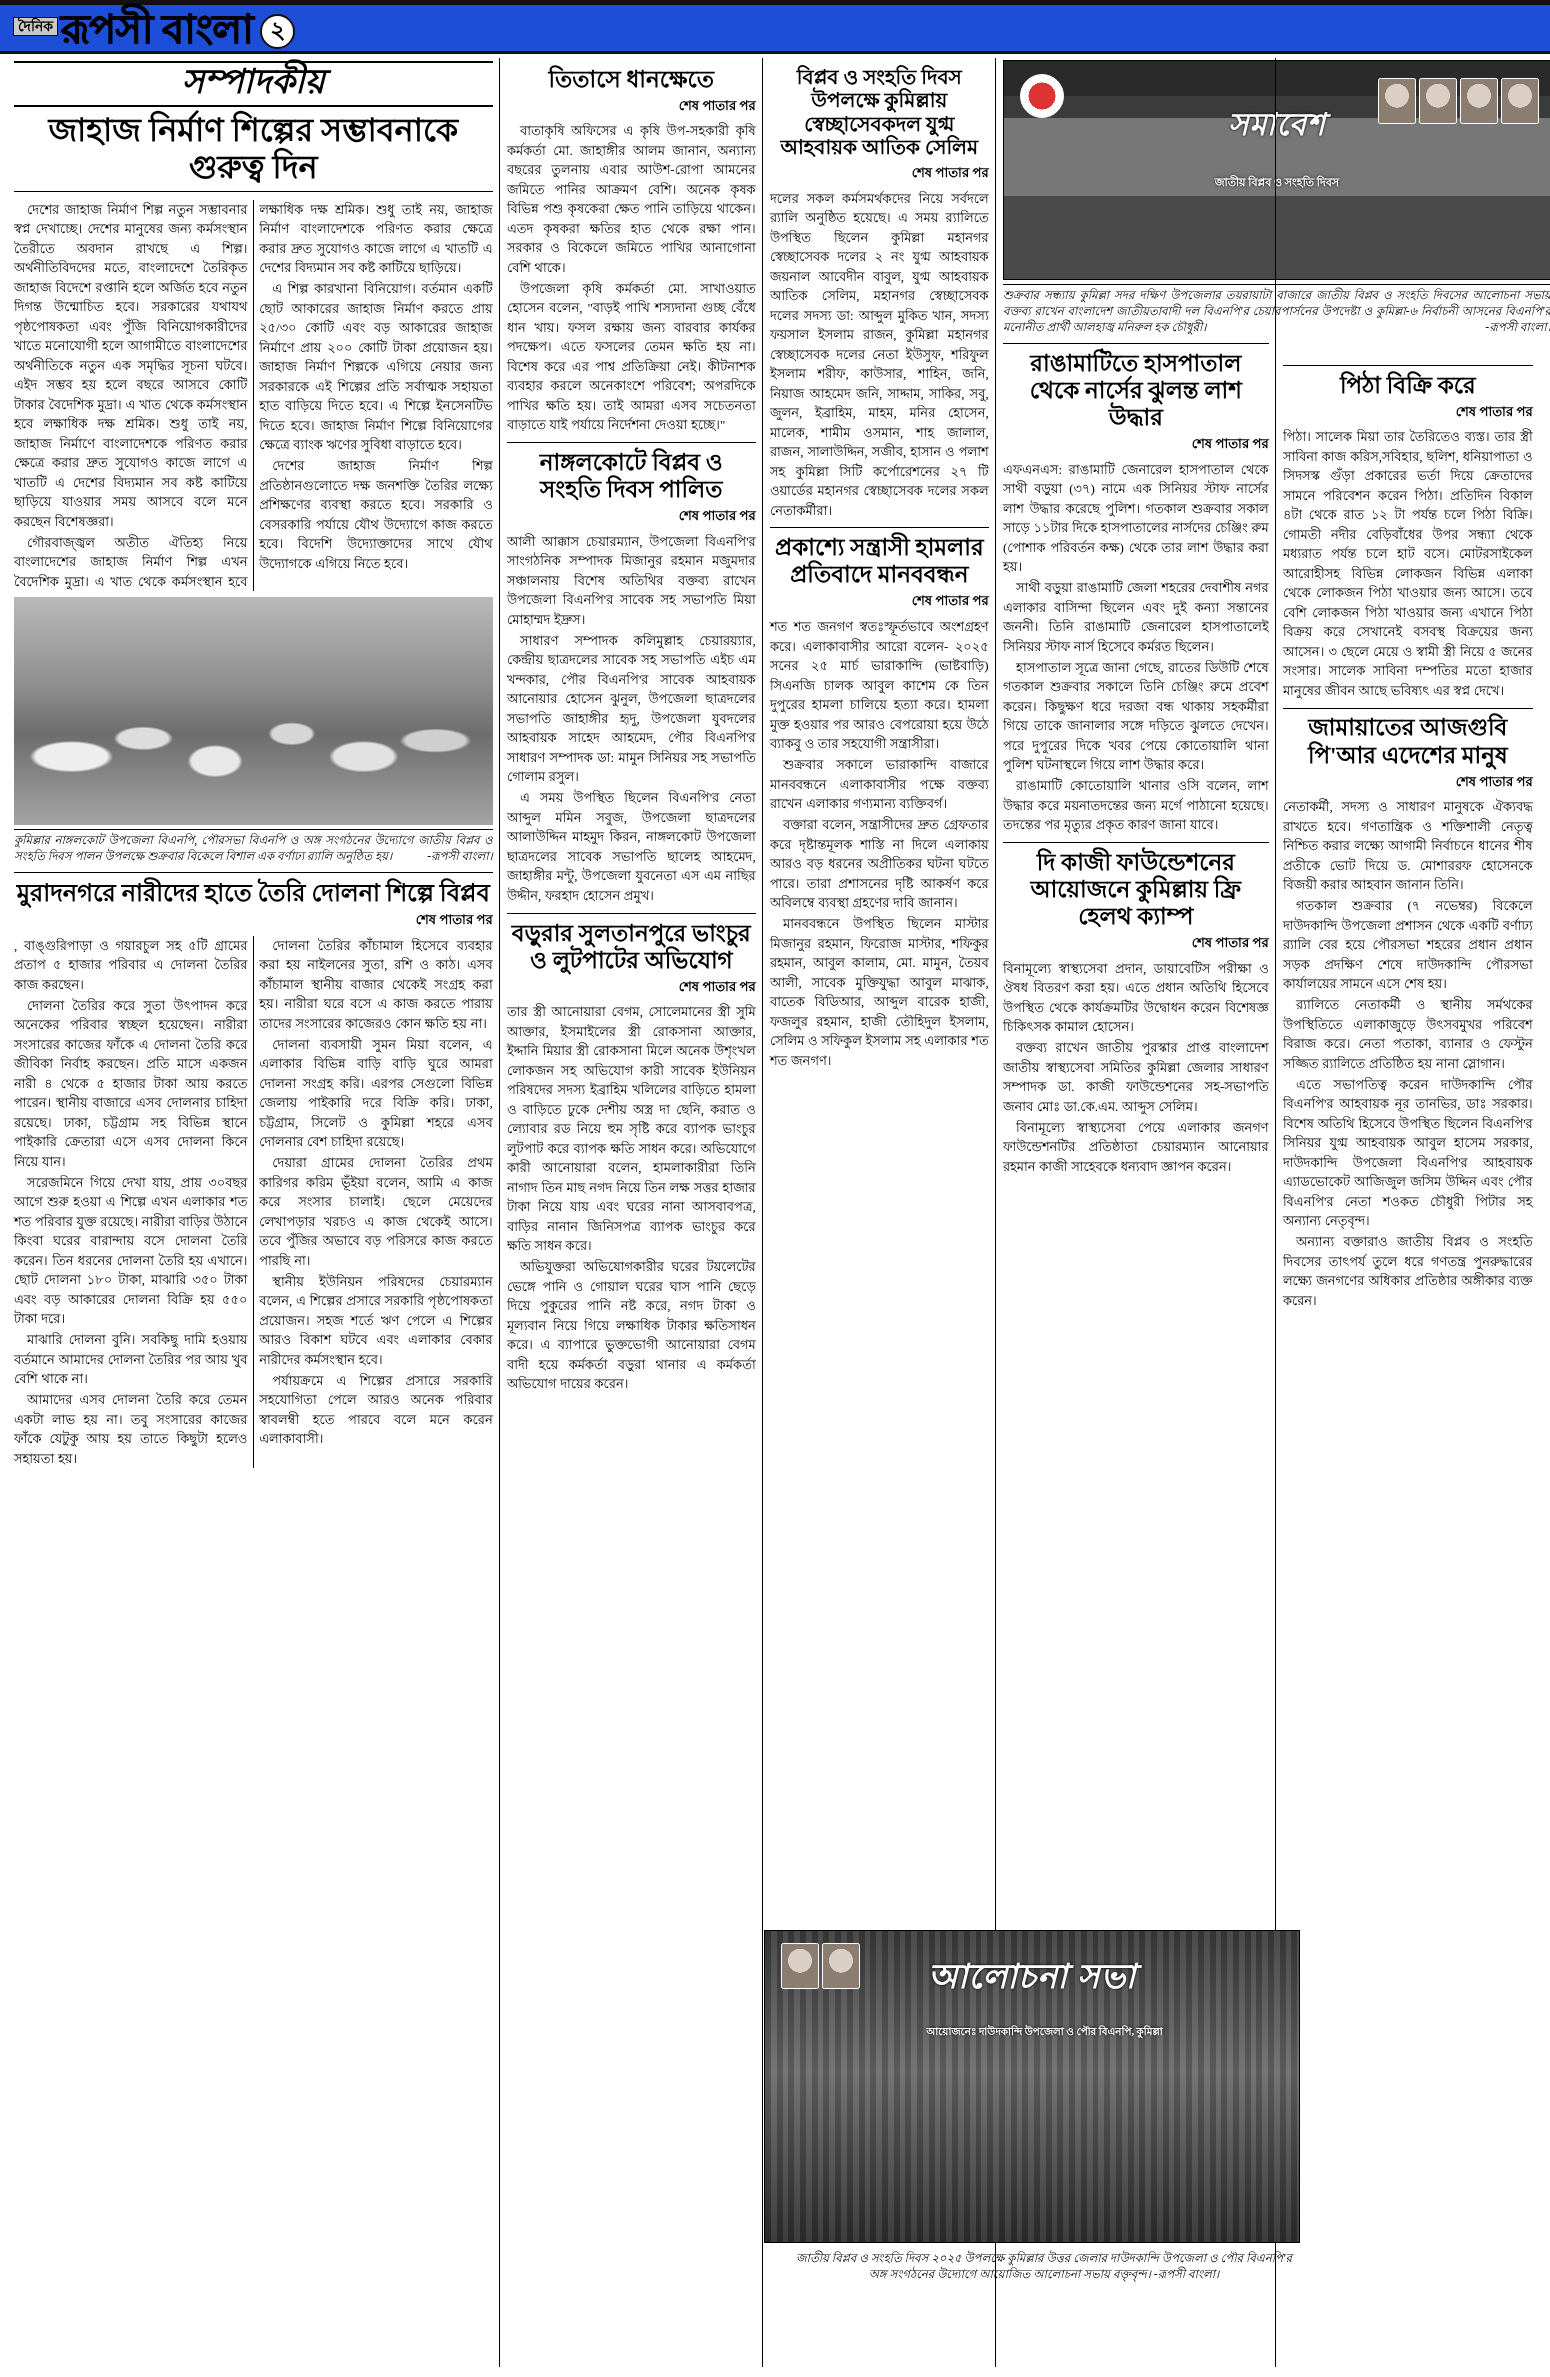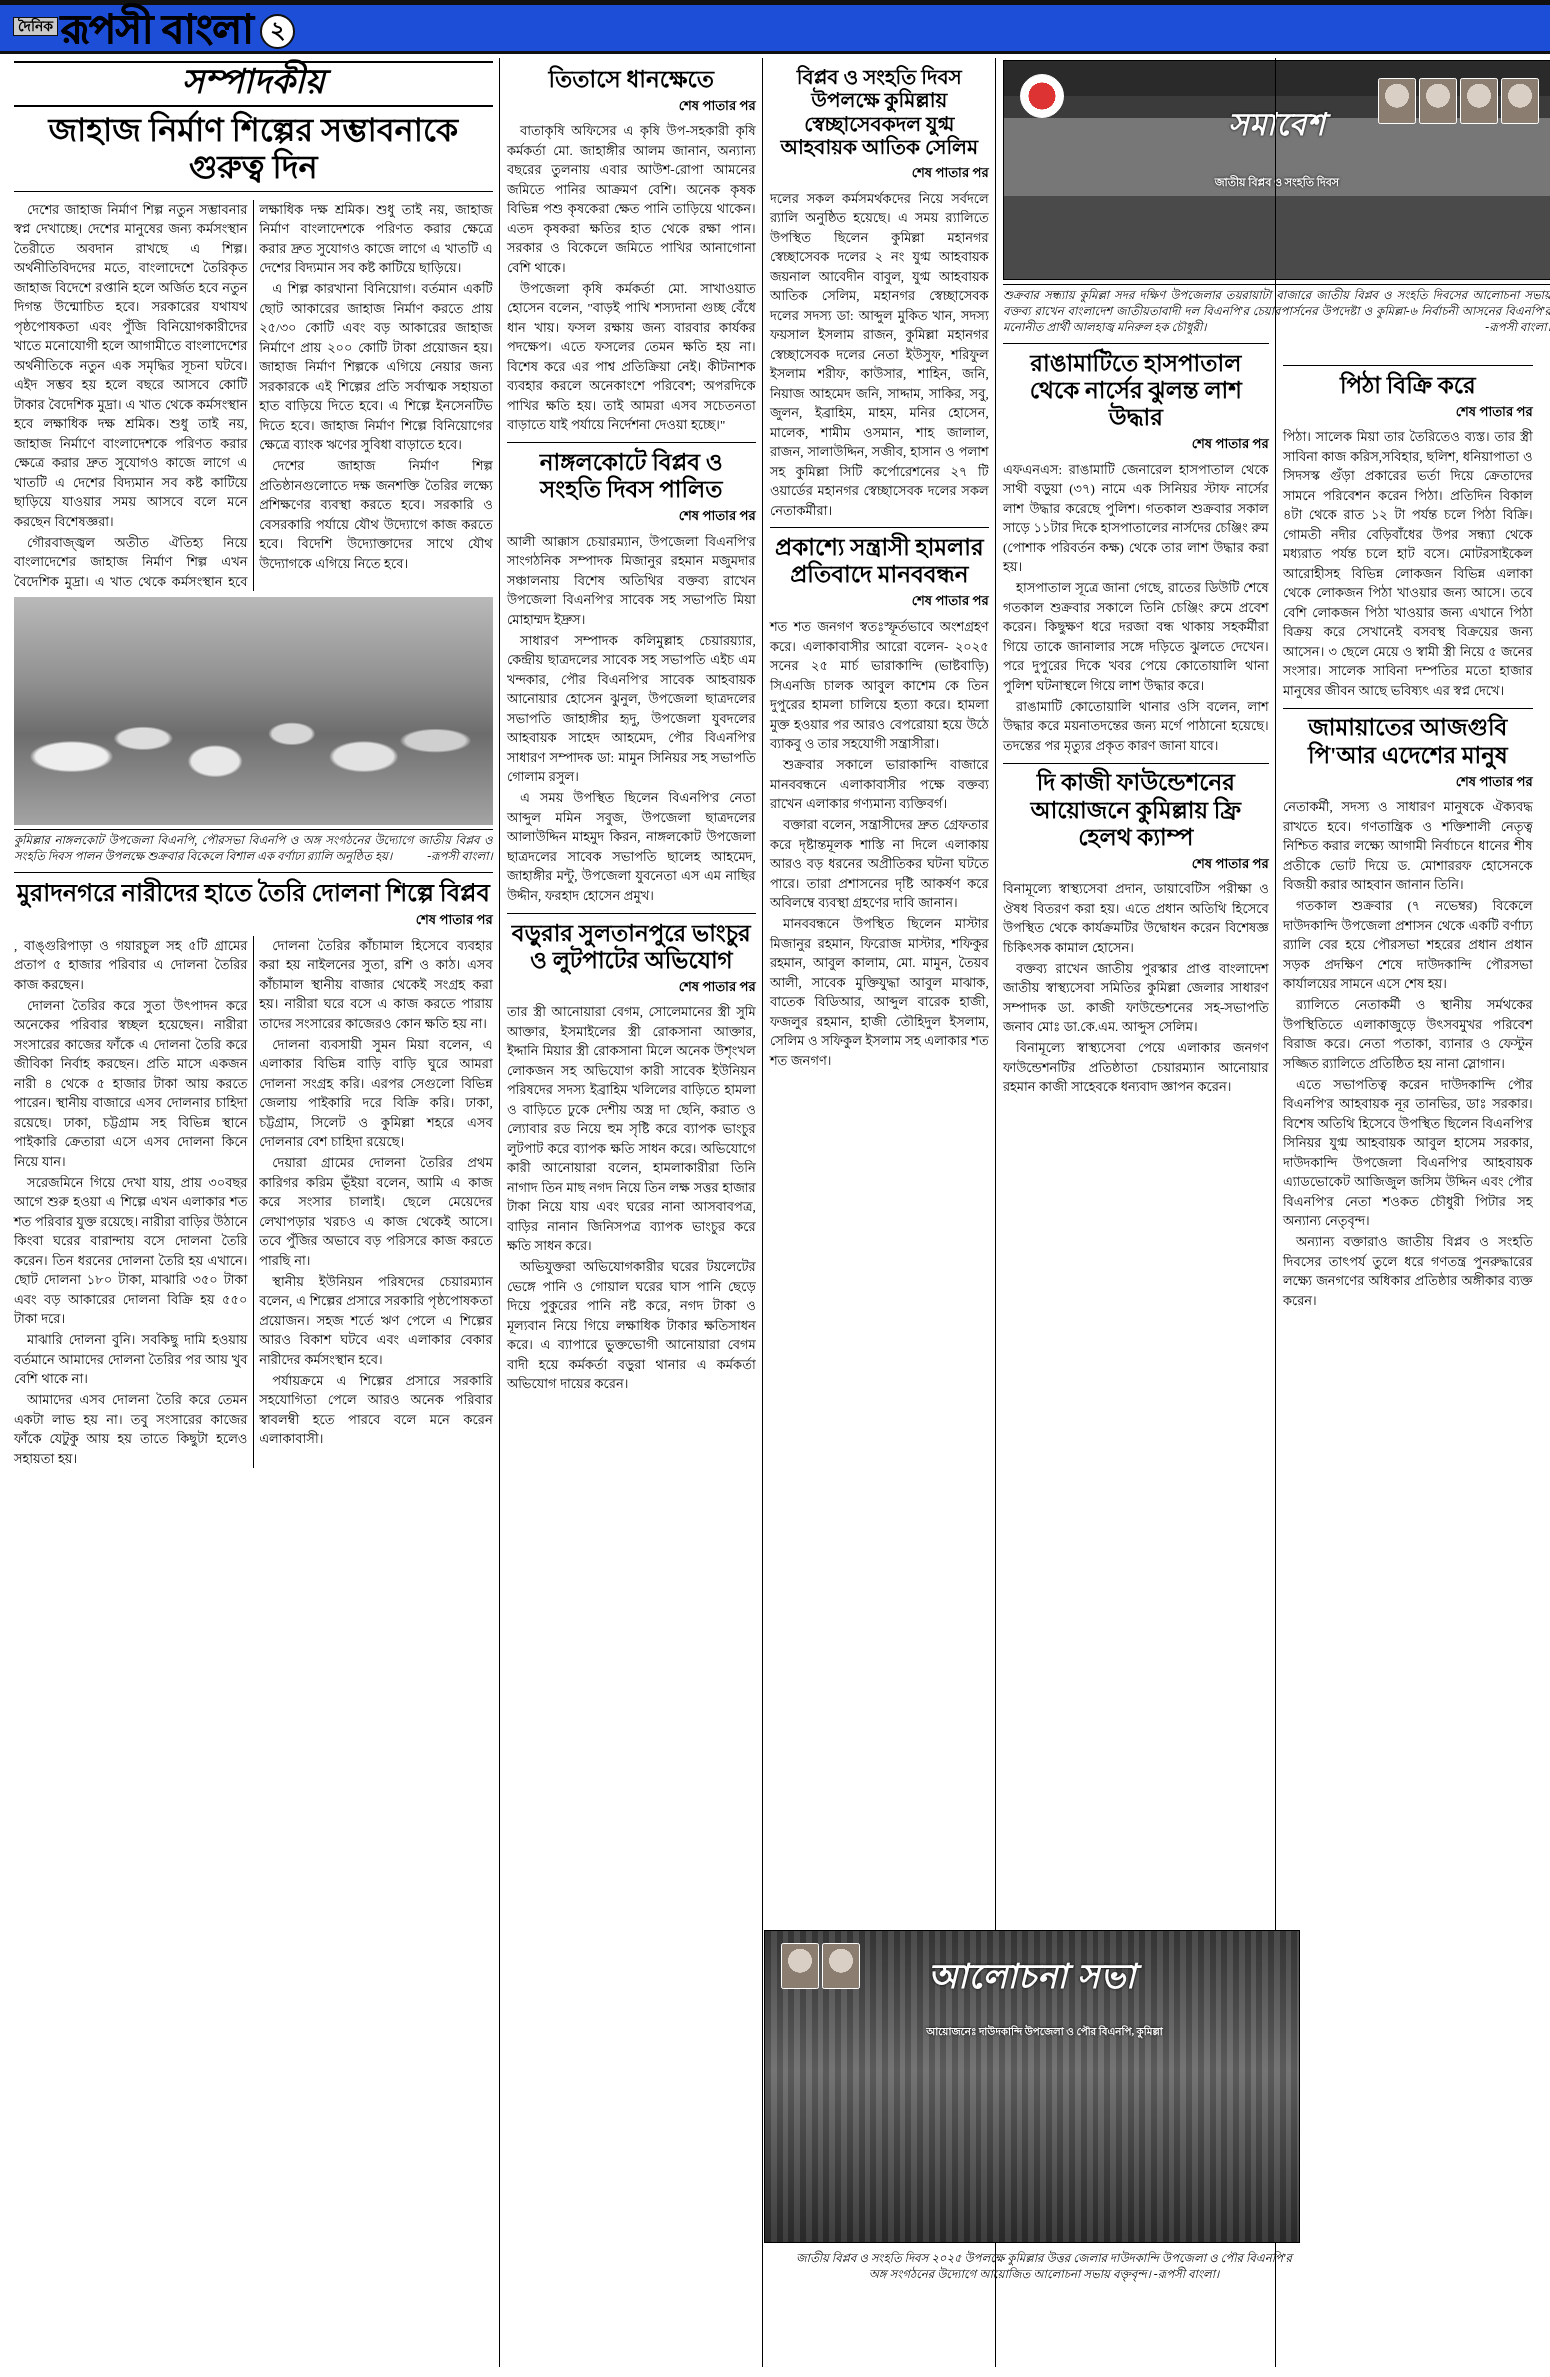--- a/index.html
+++ b/index.html
@@ -290,20 +290,21 @@
         </div>
       </div>
       <div class="cap" style="width:548px;">
         <span>শুক্রবার সন্ধ্যায় কুমিল্লা সদর দক্ষিণ উপজেলার তয়রায়াটা বাজারে জাতীয় বিপ্লব ও সংহতি দিবসের আলোচনা সভায় বক্তব্য রাখেন বাংলাদেশ জাতীয়তাবাদী দল বিএনপি'র চেয়ারপার্সনের উপদেষ্টা ও কুমিল্লা-৬ নির্বাচনী আসনের বিএনপি'র মনোনীত প্রার্থী আলহাজ্ব মনিরুল হক চৌধুরী।</span>
         <span class="credit">-রূপসী বাংলা।</span>
       </div>
 
       <div class="hl big">রাঙামাটিতে হাসপাতাল থেকে নার্সের ঝুলন্ত লাশ উদ্ধার</div>
       <div class="jump">শেষ পাতার পর</div>
       <p class="bd noind">এফএনএস: রাঙামাটি জেনারেল হাসপাতাল থেকে সাথী বড়ুয়া (৩৭) নামে এক সিনিয়র স্টাফ নার্সের লাশ উদ্ধার করেছে পুলিশ। গতকাল শুক্রবার সকাল সাড়ে ১১টার দিকে হাসপাতালের নার্সদের চেঞ্জিং রুম (পোশাক পরিবর্তন কক্ষ) থেকে তার লাশ উদ্ধার করা হয়।</p>
+      <p class="bd">সাথী বড়ুয়া রাঙামাটি জেলা শহরের দেবাশীষ নগর এলাকার বাসিন্দা ছিলেন এবং দুই কন্যা সন্তানের জননী। তিনি রাঙামাটি জেনারেল হাসপাতালেই সিনিয়র স্টাফ নার্স হিসেবে কর্মরত ছিলেন।</p>
       <p class="bd">হাসপাতাল সূত্রে জানা গেছে, রাতের ডিউটি শেষে গতকাল শুক্রবার সকালে তিনি চেঞ্জিং রুমে প্রবেশ করেন। কিছুক্ষণ ধরে দরজা বন্ধ থাকায় সহকর্মীরা গিয়ে তাকে জানালার সঙ্গে দড়িতে ঝুলতে দেখেন। পরে দুপুরের দিকে খবর পেয়ে কোতোয়ালি থানা পুলিশ ঘটনাস্থলে গিয়ে লাশ উদ্ধার করে।</p>
       <p class="bd">রাঙামাটি কোতোয়ালি থানার ওসি বলেন, লাশ উদ্ধার করে ময়নাতদন্তের জন্য মর্গে পাঠানো হয়েছে। তদন্তের পর মৃত্যুর প্রকৃত কারণ জানা যাবে।</p>
 
       <div class="hl big">দি কাজী ফাউন্ডেশনের আয়োজনে কুমিল্লায় ফ্রি হেলথ ক্যাম্প</div>
       <div class="jump">শেষ পাতার পর</div>
       <p class="bd noind">বিনামূল্যে স্বাস্থ্যসেবা প্রদান, ডায়াবেটিস পরীক্ষা ও ঔষধ বিতরণ করা হয়। এতে প্রধান অতিথি হিসেবে উপস্থিত থেকে কার্যক্রমটির উদ্বোধন করেন বিশেষজ্ঞ চিকিৎসক কামাল হোসেন।</p>
       <p class="bd">বক্তব্য রাখেন জাতীয় পুরস্কার প্রাপ্ত বাংলাদেশ জাতীয় স্বাস্থ্যসেবা সমিতির কুমিল্লা জেলার সাধারণ সম্পাদক ডা. কাজী ফাউন্ডেশনের সহ-সভাপতি জনাব মোঃ ডা.কে.এম. আব্দুস সেলিম।</p>
       <p class="bd">বিনামূল্যে স্বাস্থ্যসেবা পেয়ে এলাকার জনগণ ফাউন্ডেশনটির প্রতিষ্ঠাতা চেয়ারম্যান আনোয়ার রহমান কাজী সাহেবকে ধন্যবাদ জ্ঞাপন করেন।</p>
     </div>
 

